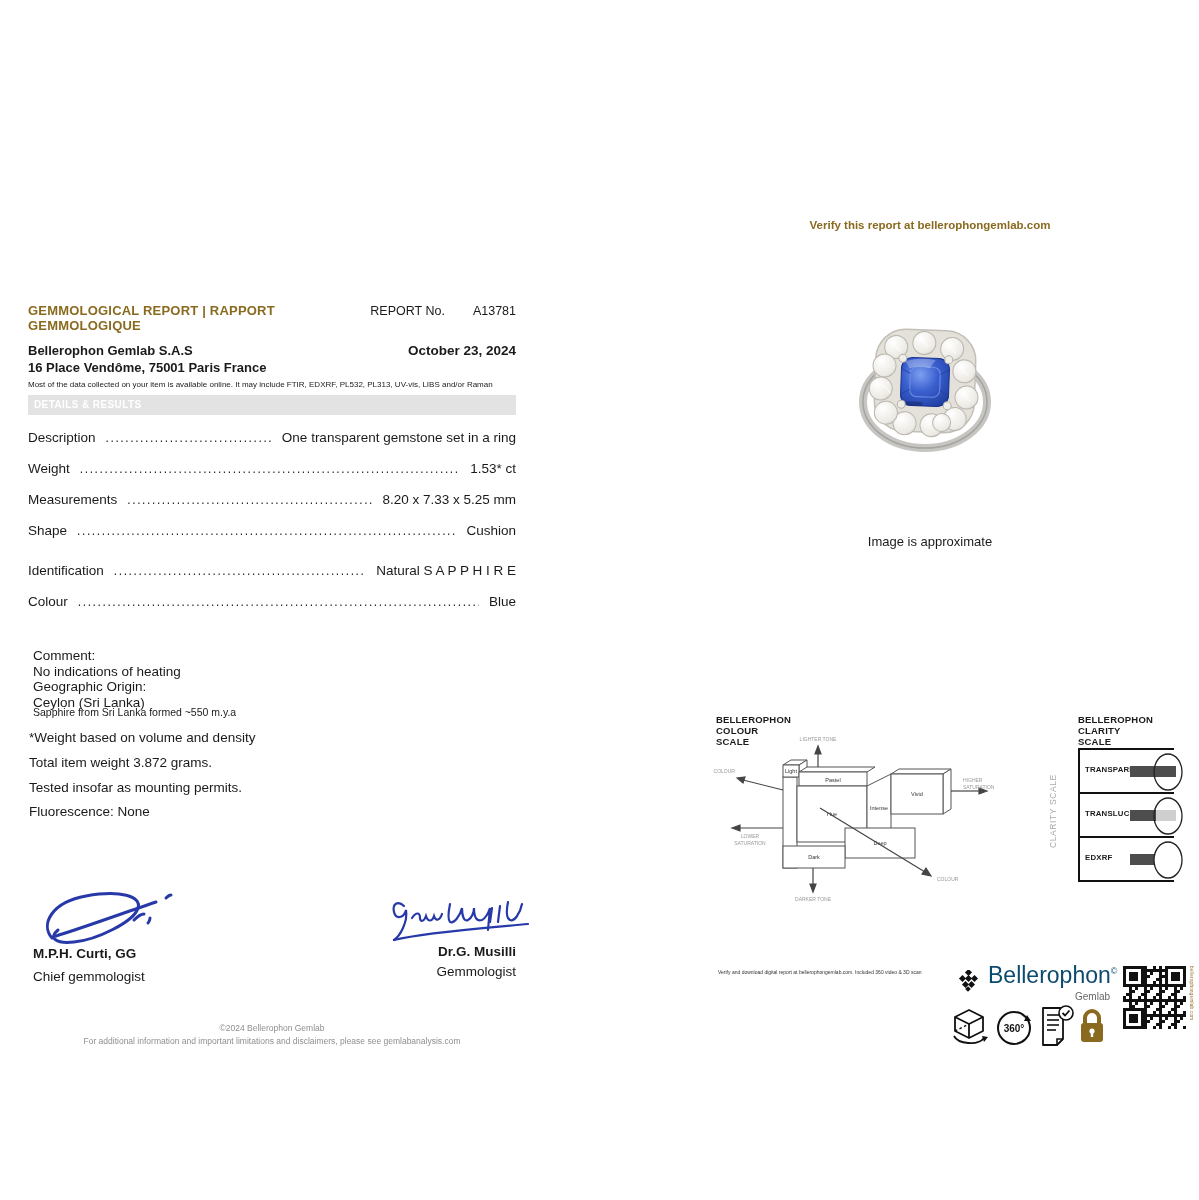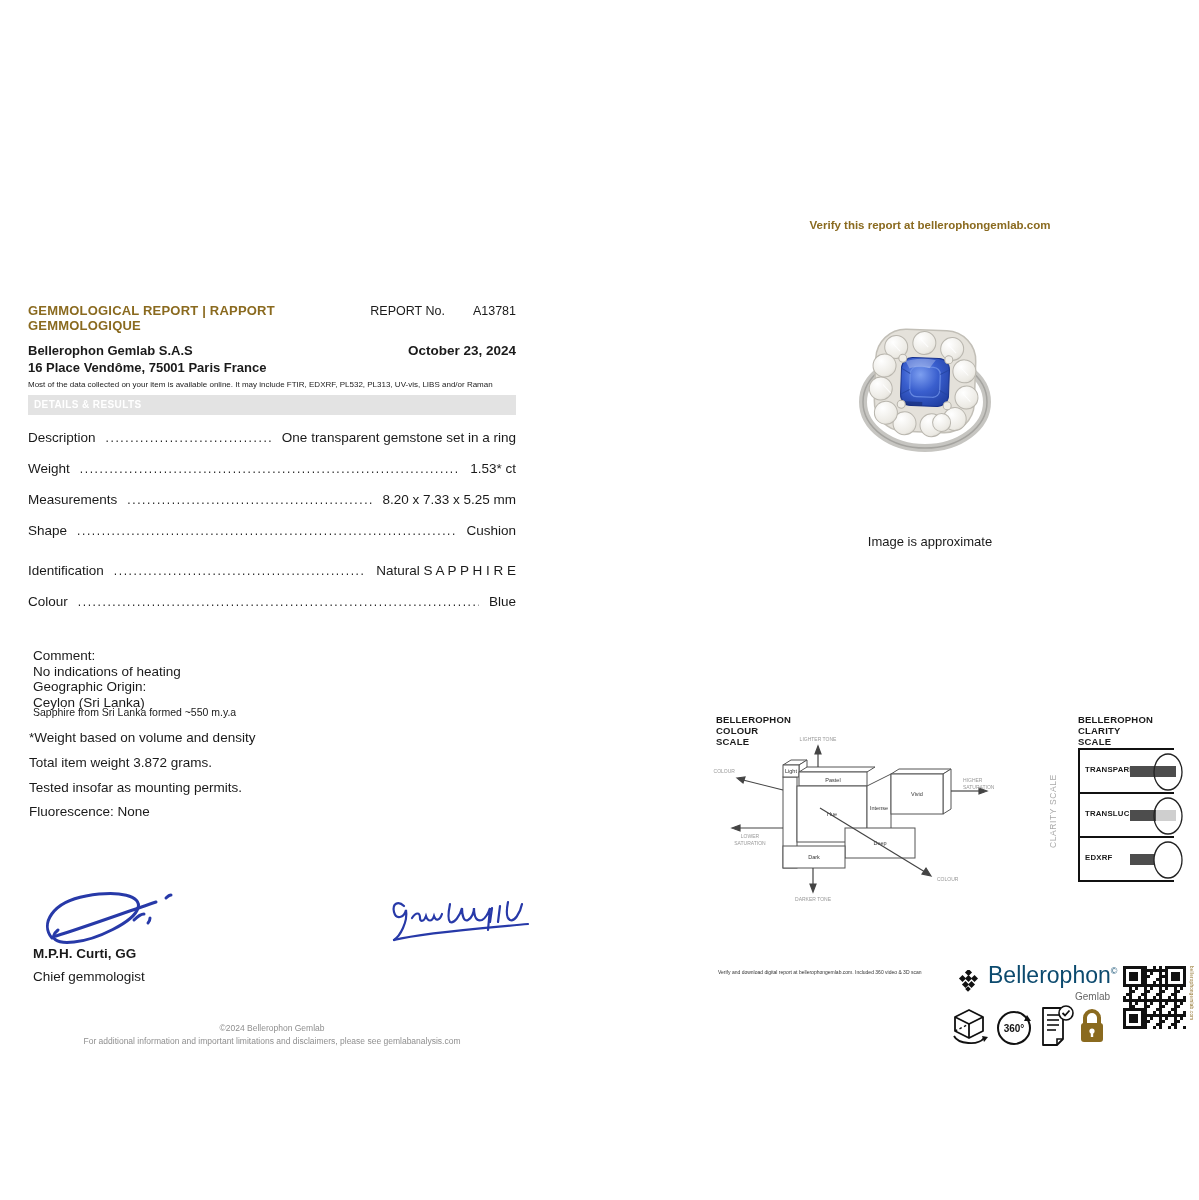--- a/index.html
+++ b/index.html
@@ -155,20 +155,24 @@
 
   <svg class="abs" style="left:388px;top:896px;" width="146" height="52" viewBox="0 0 146 52">
     <g fill="none" stroke="#2739a8" stroke-width="2.2" stroke-linecap="round">
       <path d="M16,10 C10,4 4,8 6,16 C8,24 16,22 18,14 C20,26 12,40 6,44"></path>
       <path d="M24,22 c4,-6 8,-6 8,0 c0,4 4,4 6,-2 c2,6 6,6 8,0 c2,6 6,4 8,-2"></path>
       <path d="M62,8 C60,18 60,24 62,26 C66,28 72,20 74,12 C74,20 76,26 80,24 c4,-2 6,-8 6,-12 c0,8 2,14 8,12 c4,-2 6,-6 8,-12 l-2,22"></path>
       <path d="M104,12 l-2,14 M112,10 l-2,16 M120,6 c-2,10 -2,16 2,18 c4,2 10,-6 12,-16"></path>
       <path d="M6,44 C40,36 100,32 140,28"></path>
     </g>
   </svg>
+  <div class="abs sig-block2">
+    <div class="sig-name2">Dr.G. Musilli</div>
+    <div class="sig-title2">Gemmologist</div>
+  </div>
 
   <div class="abs lfooter">
     <div>©2024 Bellerophon Gemlab</div>
     <div>For additional information and important limitations and disclaimers, please see gemlabanalysis.com</div>
   </div>
 
   <div class="abs verify">Verify this report at bellerophongemlab.com</div>
 
   <svg class="abs ring" width="164" height="156" viewBox="0 0 164 156">
     <defs>

